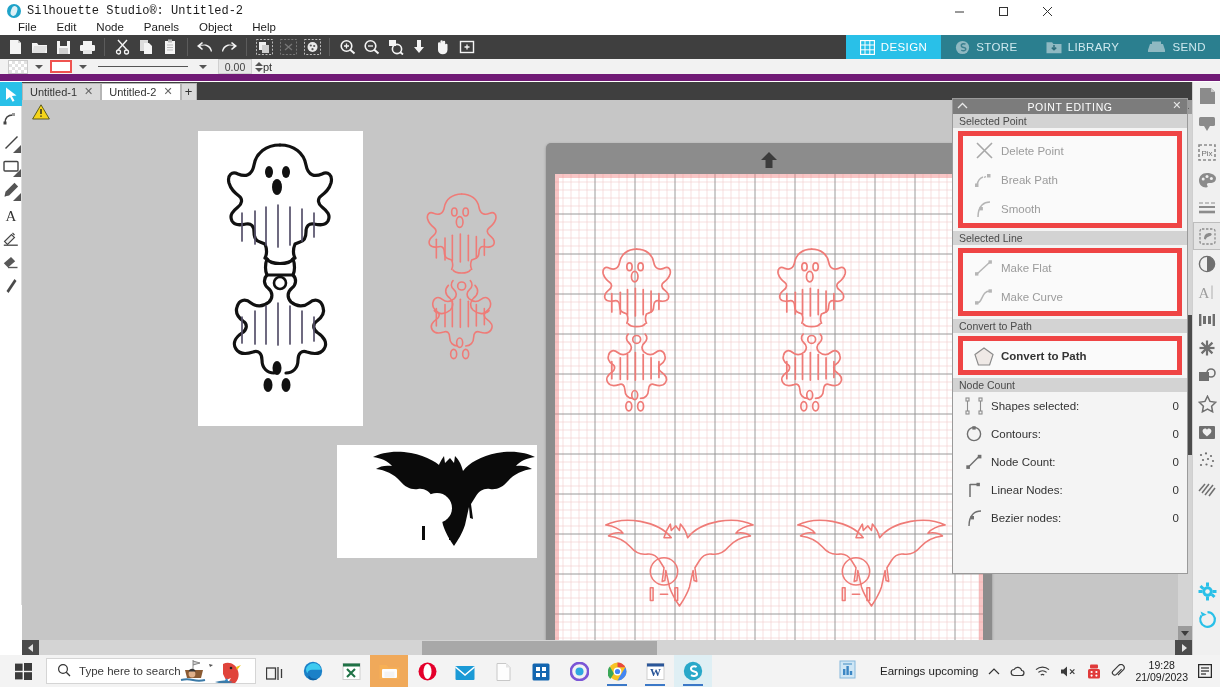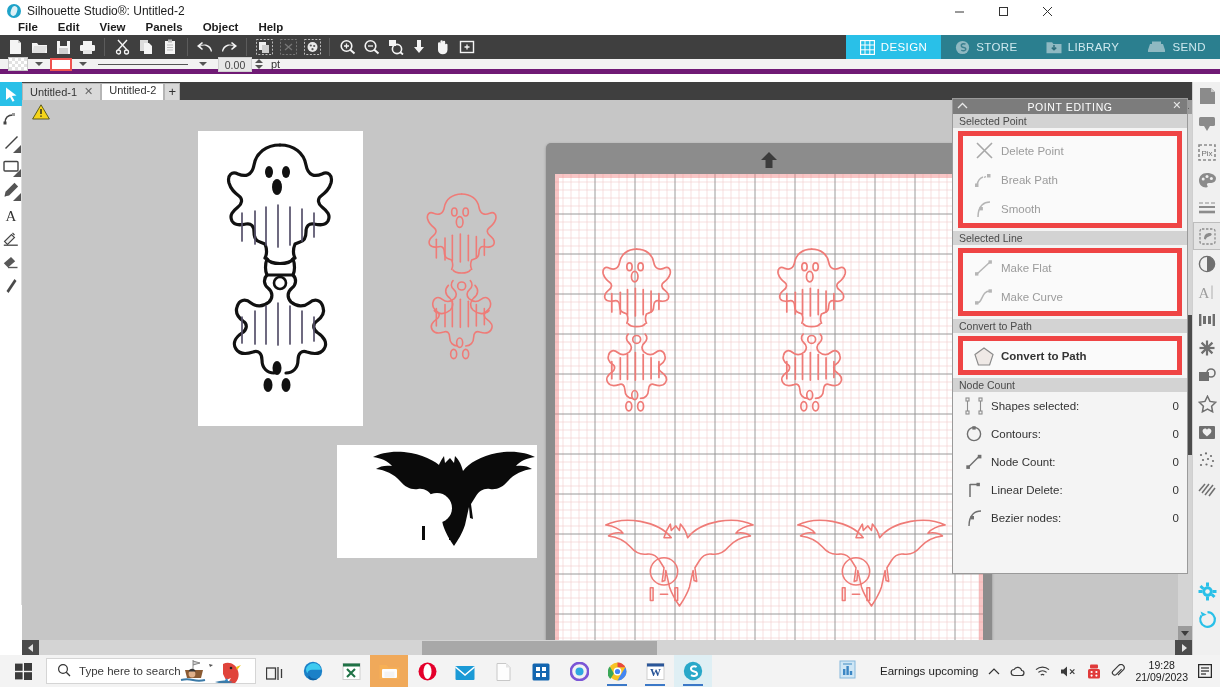--- a/index.html
+++ b/index.html
@@ -9,42 +9,42 @@
     font-size: 12px;
     background:#ffffff;
     color:#222;
     -webkit-font-smoothing: antialiased;
   }
   .app { position:relative; width:1220px; height:687px; }
 
   
   .titlebar {
     position:absolute; left:0; top:0; width:1069px; height:22px;
-    background:#ffffff; display:flex; align-items:center;
+    background:#ffffff; display:flex; align-items:center;font-family:Liberation Mono, monospace;
   }
   .title-logo {
     width:14px; height:14px; border-radius:50%;
     background:#1fa3c9; margin-left:7px; margin-right:6px;
     position:relative; flex:none;
   }
   .title-logo::after{
     content:""; position:absolute; left:4px; top:2px; width:6px; height:10px;
     border-radius:50%/40%;
     background:#fff; opacity:.85;
     transform:rotate(18deg);
   }
   .title-text { font-size:12px; color:#1b1b1b; }
   .win-btns { margin-left:auto; display:flex; height:22px; }
   .win-btn { width:44px; height:22px; display:flex; align-items:center; justify-content:center;
              font-size:12px; color:#333; }
 
   
   .menubar {
     position:absolute; left:0; top:19px; width:1220px; height:16px;
-    display:flex; align-items:center; background:#fff; padding-left:8px;font-weight:bold;
+    display:flex; align-items:center; background:#fff; padding-left:8px;
   }
   .menu-item { font-size:11.5px; color:#1b1b1b; padding:0 10px; line-height:16px;}
 
   
   .toolbar {
     position:absolute; left:0; top:35px; width:1220px; height:24px;
     background:#3f3f3f; display:flex; align-items:center;
   }
   .tb-group { display:flex; align-items:center; height:24px; padding:0 3px;}
   .tb-sep { width:1px; height:18px; background:#5c5c5c; margin:0 2px;}
@@ -57,40 +57,40 @@
   .nav-tab {
     height:24px; display:flex; align-items:center; justify-content:center;
     gap:6px; padding:0 14px; color:#cfe9ef; font-size:11.5px; letter-spacing:.4px;
     background:#2b7f8f;
   }
   .nav-tab.active { background:#29c0e8; color:#fff; }
   .nav-tab .nico { display:flex; align-items:center; }
 
   
   .styletb {
-    position:absolute; left:0; top:59px; width:1220px; height:15px;
-    background:#f2f2f2; display:flex; align-items:center; border-bottom:5px solid #701a75;
+    position:absolute; left:0; top:59px; width:1220px; height:22px;
+    background:#f2f2f2; display:flex; align-items:center; border-bottom:7px solid #701a75;
   }
   .swatch-check {
     width:20px; height:14px; margin-left:8px;
     background:
       repeating-conic-gradient(#e2e2e2 0% 25%, #ffffff 0% 50%) 0 0/6px 6px;
     border:1px solid #c9c9c9;
   }
   .caret { width:0;height:0;border-left:4px solid transparent;border-right:4px solid transparent;
            border-top:4px solid #555; margin:0 7px; }
   .swatch-line { width:22px; height:13px; border:2px solid #ef5350; background:#fff; }
   .lineprev { width:90px; height:1px; background:#555; margin:0 4px;}
   .numbox { width:34px; height:15px; background:#e7e7e7; border:1px solid #d0d0d0;
             font-size:10.5px; color:#444; text-align:center; line-height:14px; margin-left:4px;}
   .spin { display:flex; flex-direction:column; margin-left:3px; }
   .spin i { width:0;height:0; border-left:4px solid transparent;border-right:4px solid transparent;}
   .spin i.up { border-bottom:4px solid #555; margin-bottom:2px;}
   .spin i.dn { border-top:4px solid #555; }
-  .unit { font-size:11px; color:#333; margin-left:8px;}
+  .unit { font-size:11px; color:#333; }
 
   
   .lefttools {
     position:absolute; left:0; top:82px; width:22px; height:523px;
     background:#ffffff; border-right:1px solid #dcdcdc;
   }
   .ltool { width:22px; height:24px; display:flex; align-items:center; justify-content:center; position:relative;}
   .ltool.active { background:#29c0e8; }
   .ltool .sub { position:absolute; right:1px; bottom:1px; width:0;height:0;
                 border-left:4px solid transparent; border-top:4px solid transparent;
@@ -98,21 +98,21 @@
 
   
   .tabstrip {
     position:absolute; left:22px; top:82px; width:1170px; height:18px;
     background:#3f3f3f; display:flex; align-items:center;
   }
   .doctab {
     height:17px; display:flex; align-items:center; gap:7px; padding:0 7px;
     font-size:11px; color:#333; background:#d9d9d9; border:1px solid #b5b5b5; border-bottom:none;
   }
-  .doctab.active { background:#ffffff;flex-direction:column; }
+  .doctab.active { background:#ffffff; }
   .doctab .x { font-size:11px; color:#666; }
   .tabplus { width:16px; height:17px; display:flex; align-items:center; justify-content:center;
              font-size:13px; color:#333; background:#d9d9d9; border:1px solid #b5b5b5; border-bottom:none;}
 
   
   .canvas {
     position:absolute; left:22px; top:100px; width:1170px; height:540px;
     background:#c6c6c6; overflow:hidden;
   }
   .warn { position:absolute; left:10px; top:4px; width:18px; height:16px;}
@@ -220,21 +220,21 @@
             <line x1="1" y1="1" x2="10" y2="10" stroke="#333" stroke-width="1"></line>
             <line x1="10" y1="1" x2="1" y2="10" stroke="#333" stroke-width="1"></line>
           </svg>
       </div>
     </div>
   </div>
 
   <div class="menubar">
     <div class="menu-item">File</div>
     <div class="menu-item">Edit</div>
-    <div class="menu-item">View</div>
+    <div class="menu-item">Node</div>
     <div class="menu-item">Panels</div>
     <div class="menu-item">Object</div>
     <div class="menu-item">Help</div>
   </div>
 
   <div class="toolbar">
     <div class="tb-group">
       <div class="tb-btn">
         <svg width="15" height="16" viewBox="0 0 15 16">
             <path d="M2 1h8l3 3v11H2z" fill="#f4f4f4"></path>
@@ -963,21 +963,21 @@
       <span class="val">0</span>
     </div>
     <div class="nc-row">
       <span class="ico">
         <svg width="18" height="18" viewBox="0 0 18 18">
             <line x1="5" y1="3" x2="5" y2="16" stroke="#6f6f6f" stroke-width="1.5"></line>
             <line x1="5" y1="3.5" x2="13" y2="3.5" stroke="#6f6f6f" stroke-width="1.5"></line>
             <rect x="11.5" y="1.8" width="3.4" height="3.4" fill="#6f6f6f"></rect>
           </svg>
       </span>
-      <span class="lbl">Linear Delete:</span>
+      <span class="lbl">Linear Nodes:</span>
       <span class="val">0</span>
     </div>
     <div class="nc-row">
       <span class="ico">
         <svg width="18" height="18" viewBox="0 0 18 18">
             <path d="M4 17c0-7 2-10 4-12 2-2 5-3 8-3" fill="none" stroke="#6f6f6f" stroke-width="1.4"></path>
             <rect x="5.6" y="7" width="3.4" height="3.4" fill="#6f6f6f"></rect>
           </svg>
       </span>
       <span class="lbl">Bezier nodes:</span>

